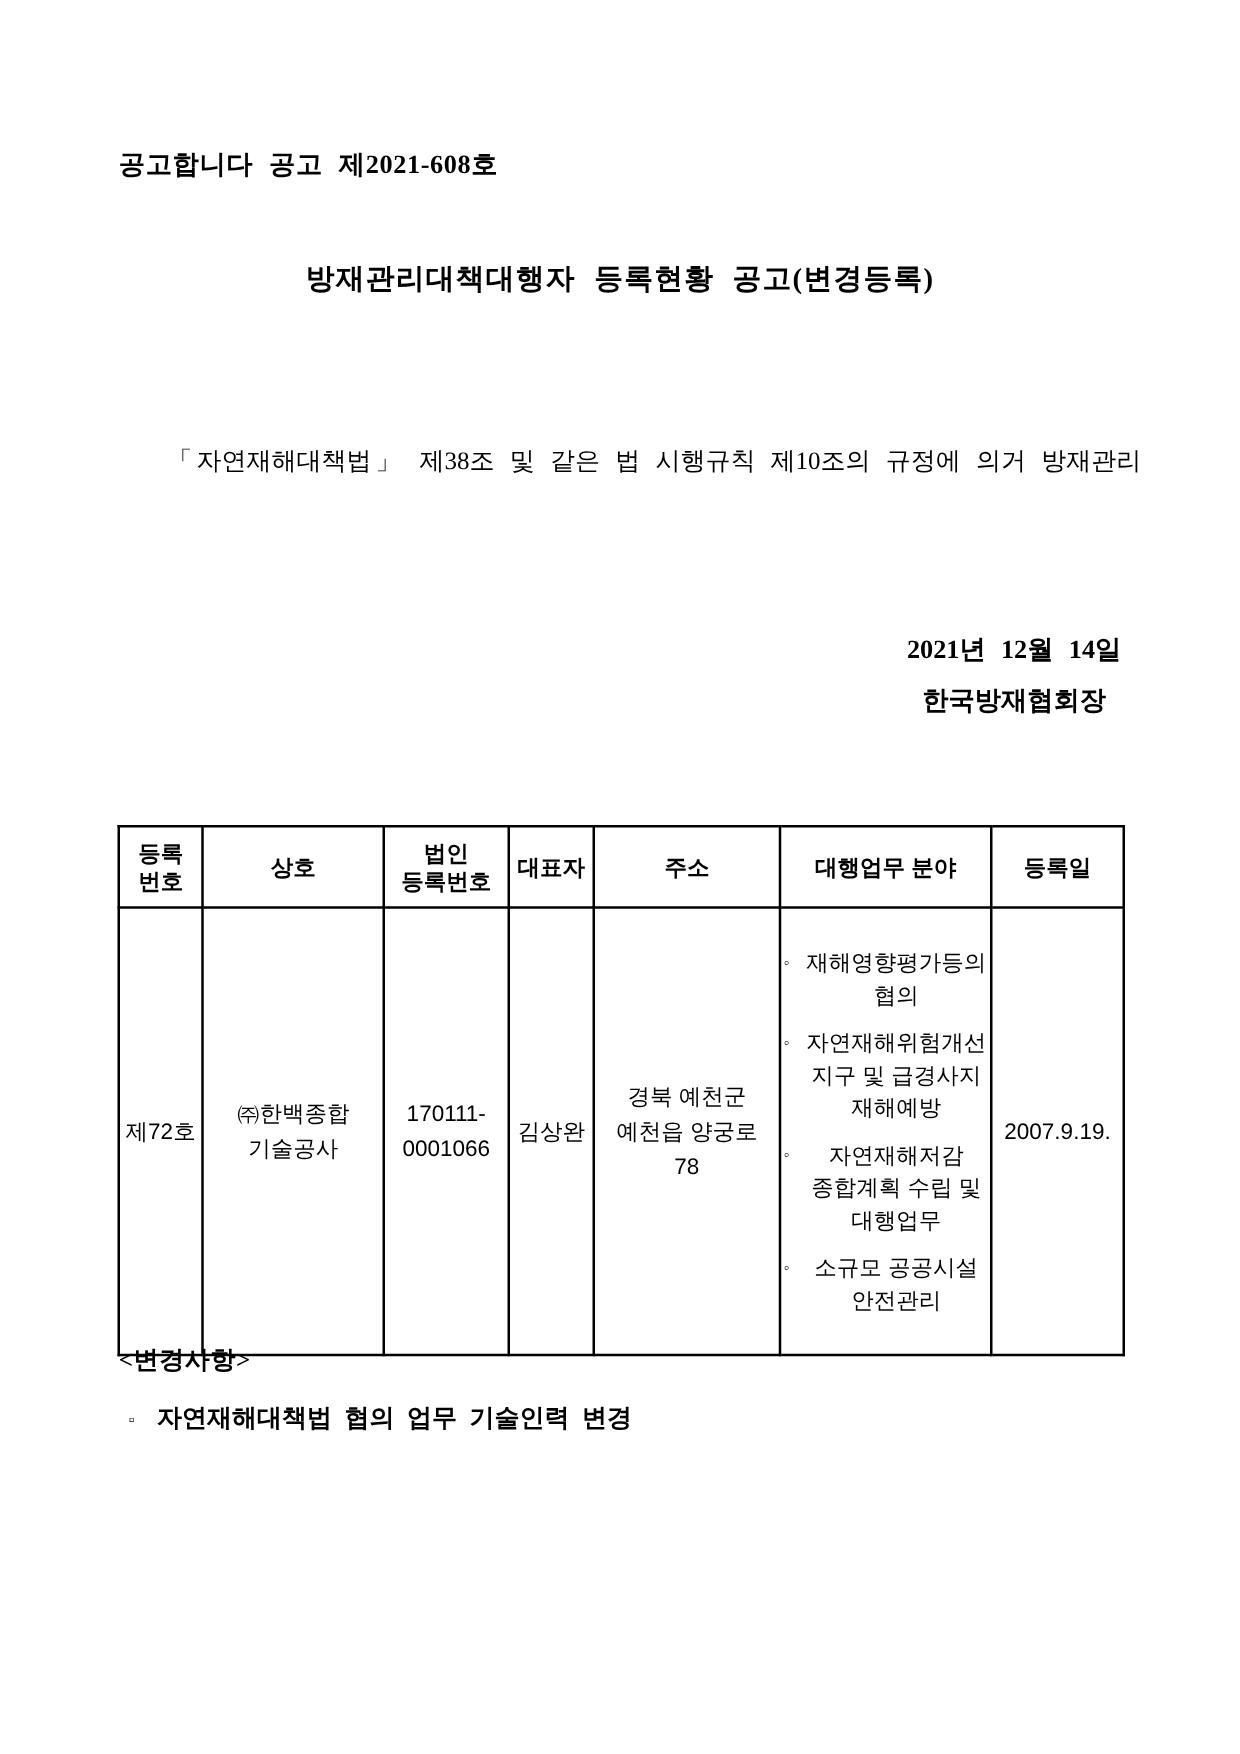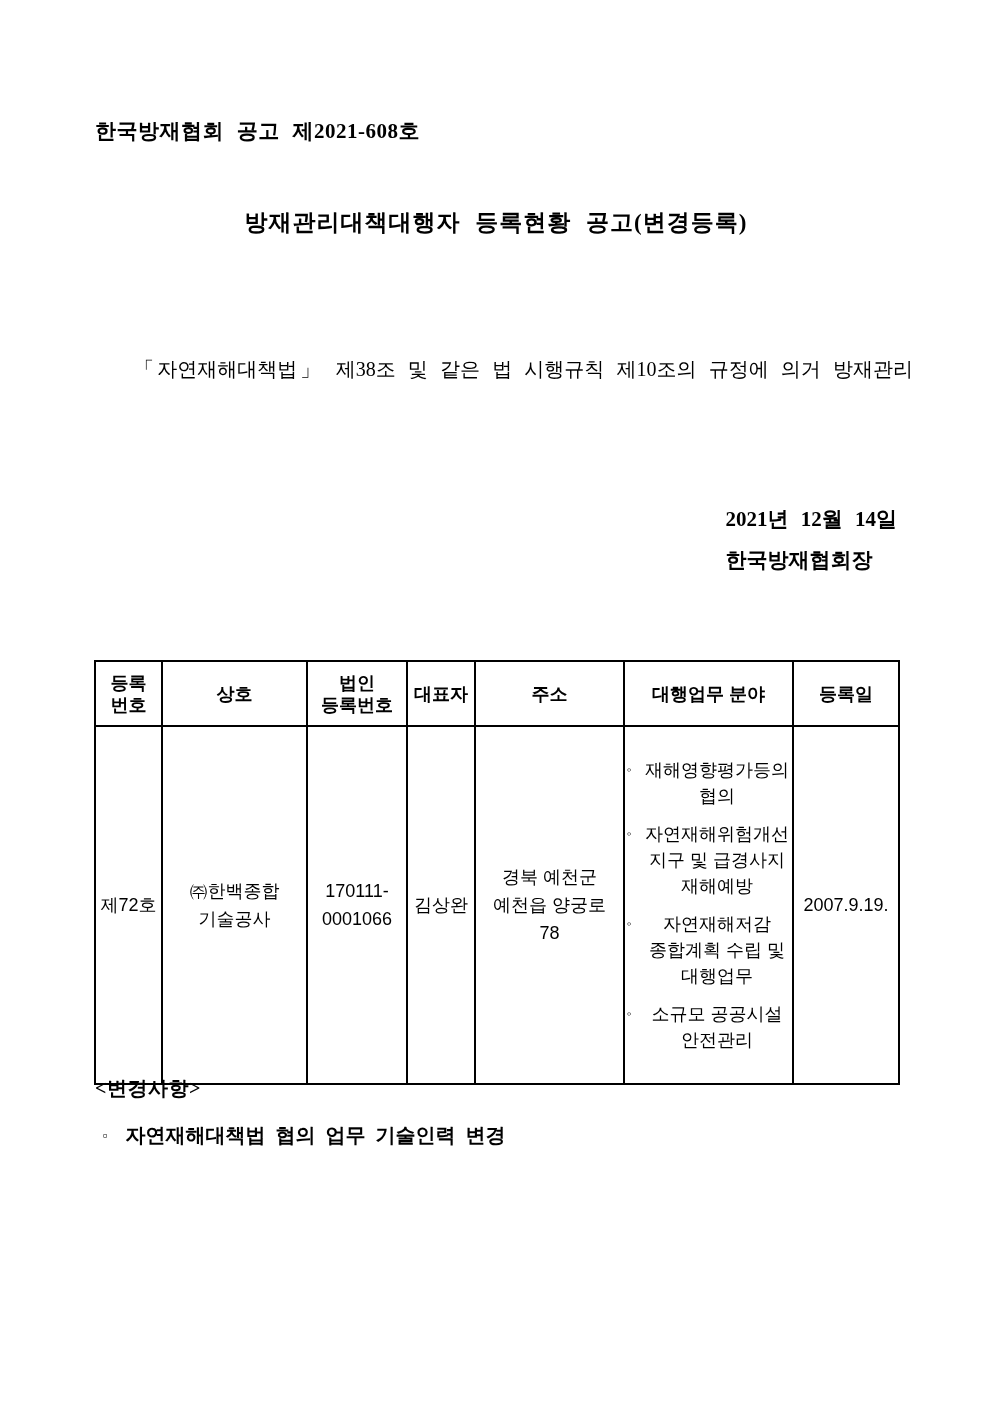--- a/index.html
+++ b/index.html
@@ -50,21 +50,21 @@
     white-space: normal;
   }
   .body-para .line-plain {
     text-align: left;
     white-space: nowrap;
   }
   .date-block {
     position: absolute;
     right: 95px;
     top: 499px;
-    text-align: left;
+    text-align: center;
     font-size: 21px;
     font-weight: bold;
     line-height: 41px;
     word-spacing: 7px;
     white-space: nowrap;
   }
   table.reg-table {
     position: absolute;
     left: 94px;
     top: 660px;
@@ -124,21 +124,21 @@
     font-size: 13px;
     line-height: 28px;
   }
   .changes-text { word-spacing: 5px; white-space: nowrap; }
 </style>
 </head>
 <body>
 
 <div class="page">
 
-  <div class="doc-number">한국방재협회 공고 제2021-608호</div>
+  <div class="doc-number">공고합니다 공고 제2021-608호</div>
 
   <div class="doc-title">방재관리대책대행자 등록현황 공고(변경등록)</div>
 
   <div class="body-para">
     <div class="line-justified">「자연재해대책법」 제38조 및 같은 법 시행규칙 제10조의 규정에 의거 방재관리</div>
   </div>
 
   <div class="date-block">
     <div>2021년 12월 14일</div>
     <div>한국방재협회장</div>

